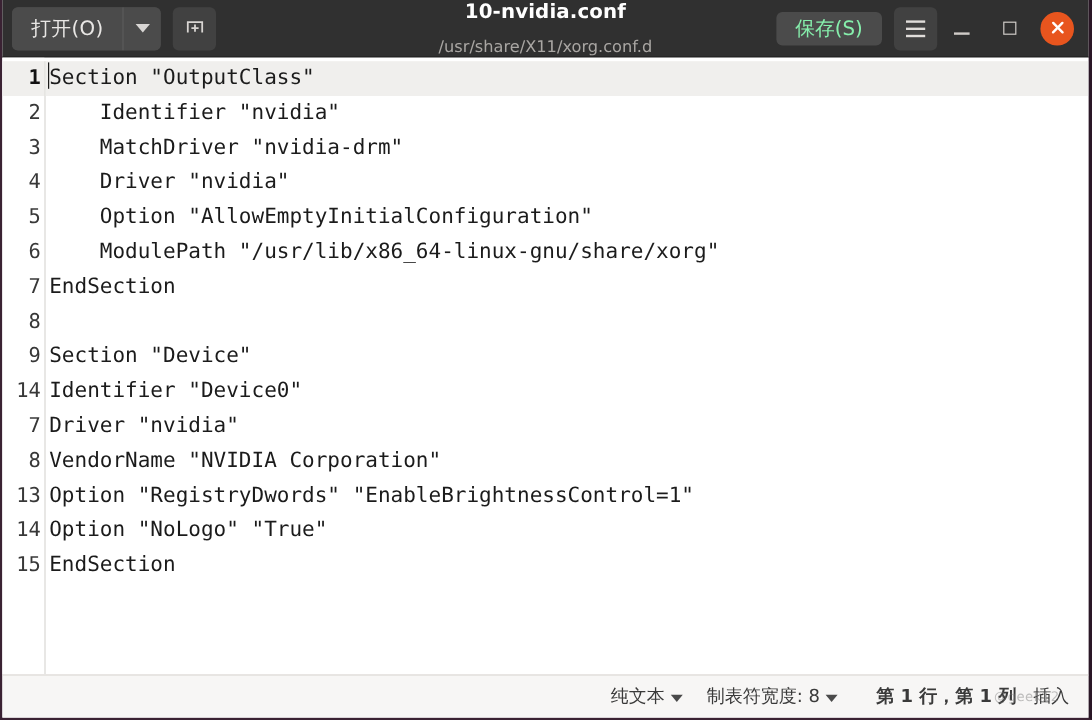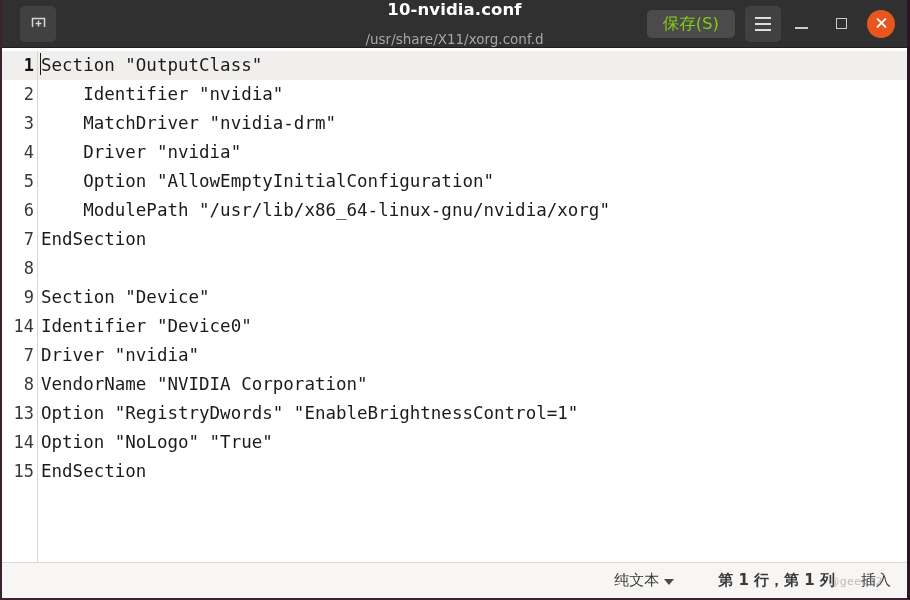--- a/index.html
+++ b/index.html
@@ -107,21 +107,21 @@
     align-items: center;
     gap: 0;
     position: relative;
     z-index: 2;
   }
   .save-btn {
     height: 28px;
     padding: 0 16px;
     border-radius: 5px;
     background: #4b4b4b;
-    color: #84cc16;
+    color: #86efac;
     font-size: 16.5px;
     display: flex; align-items: center; justify-content: center;
     white-space: nowrap;
   }
   .menu-btn {
     width: 36px; height: 36px;
     margin-left: 10px;
     border-radius: 5px;
     background: #414141;
     display: flex; align-items: center; justify-content: center;
@@ -228,21 +228,21 @@
   
   .statusbar {
     flex: 0 0 36px;
     height: 36px;
     background: #f7f6f5;
     border-top: 1px solid #dcd9d6;
     display: flex;
     align-items: center;
     justify-content: flex-end;
     padding-right: 14px;
-    gap: 12px;
+    gap: 0;
     font-size: 15px;
     color: #3a3a3a;
     position: relative;
   }
   .sb-item {
     display: flex;
     align-items: center;
     gap: 5px;
     padding: 0 10px;
     white-space: nowrap;
@@ -270,20 +270,26 @@
   }
 </style>
 </head>
 <body>
 
 <div class="window">
 
   <div class="titlebar">
 
     <div class="tb-left">
+      <div class="open-group">
+        <div class="open-btn">打开(O)</div>
+        <div class="open-arrow">
+          <span class="caret-down"></span>
+        </div>
+      </div>
 
       <div class="newdoc-btn">
         <svg width="19" height="19" viewBox="0 0 19 19">
           <path d="M3.5 13 L3.5 4.5 L15.5 4.5 L15.5 13" fill="none" stroke="#d8d5d2" stroke-width="1.5"></path>
           <line x1="9.5" y1="6.5" x2="9.5" y2="12.5" stroke="#d8d5d2" stroke-width="1.5"></line>
           <line x1="6.5" y1="9.5" x2="12.5" y2="9.5" stroke="#d8d5d2" stroke-width="1.5"></line>
         </svg>
       </div>
     </div>
 
@@ -331,36 +337,40 @@
         <div class="ln">14</div>
         <div class="ln">15</div>
       </div>
     <div class="gutter-sep"></div>
     <div class="code">
         <div class="cl cur"><span class="caret"></span>Section "OutputClass"</div>
         <div class="cl">    Identifier "nvidia"</div>
         <div class="cl">    MatchDriver "nvidia-drm"</div>
         <div class="cl">    Driver "nvidia"</div>
         <div class="cl">    Option "AllowEmptyInitialConfiguration"</div>
-        <div class="cl">    ModulePath "/usr/lib/x86_64-linux-gnu/nvidia/xorg"</div>
+        <div class="cl">    ModulePath "/usr/lib/x86_64-linux-gnu/share/xorg"</div>
         <div class="cl">EndSection</div>
         <div class="cl"></div>
         <div class="cl">Section "Device"</div>
         <div class="cl">Identifier "Device0"</div>
         <div class="cl">Driver "nvidia"</div>
         <div class="cl">VendorName "NVIDIA Corporation"</div>
         <div class="cl">Option "RegistryDwords" "EnableBrightnessControl=1"</div>
         <div class="cl">Option "NoLogo" "True"</div>
         <div class="cl">EndSection</div>
       </div>
   </div>
 
   <div class="statusbar">
     <div class="sb-item">
       <span>纯文本</span>
       <span class="sb-caret"></span>
     </div>
+    <div class="sb-item">
+      <span>制表符宽度: 8</span>
+      <span class="sb-caret"></span>
+    </div>
     <div class="sb-pos">第 1 行，第 1 列</div>
     <div class="sb-mode">插入</div>
     <div class="watermark">@geek12</div>
   </div>
 
 </div>
 
 </body></html>

